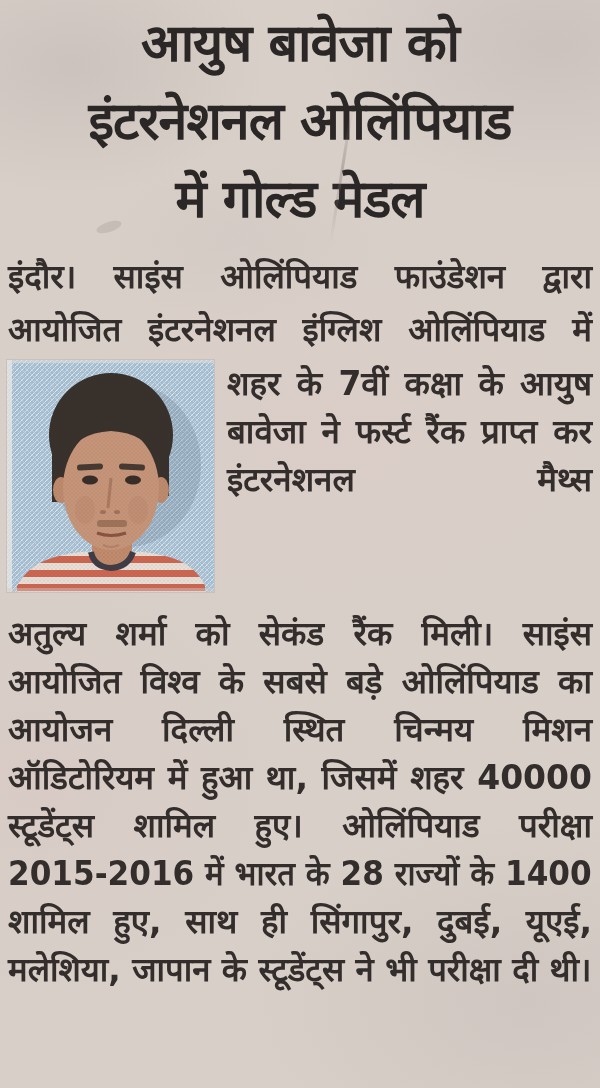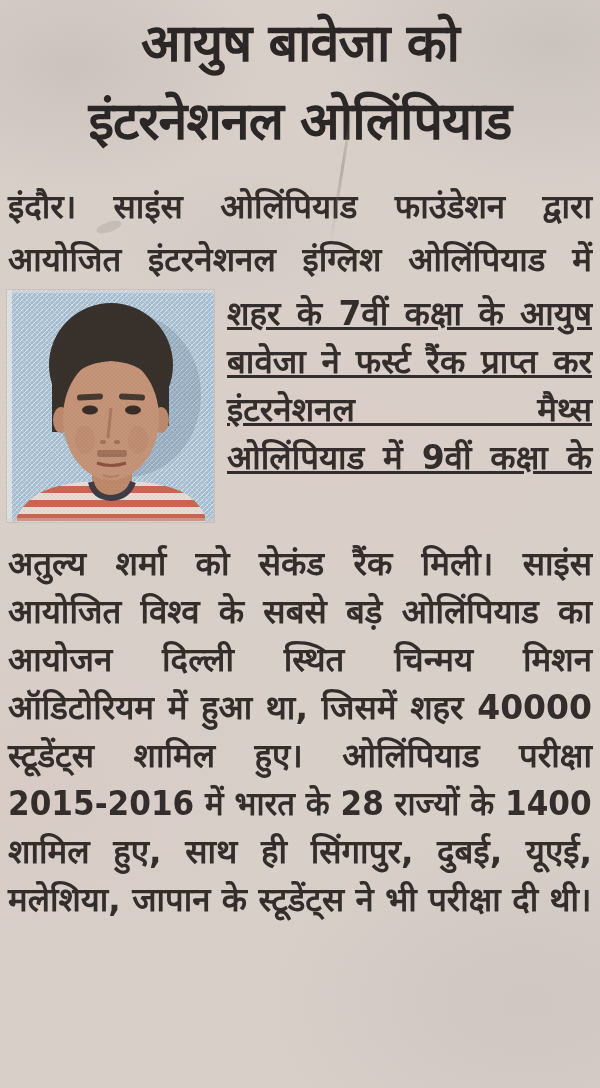--- a/index.html
+++ b/index.html
@@ -26,28 +26,28 @@
   }
   .smudge{
     position:absolute;left:96px;top:222px;width:26px;height:10px;border-radius:50%;
     background:rgba(120,110,106,.18);transform:rotate(-18deg);
   }
   .headline{margin:0;padding-top:4px;font-weight:800;color:#2b2726;}
   .hl{
     font-size:52px;line-height:78px;text-align:center;white-space:nowrap;
     letter-spacing:-1px;
   }
-  .lead{margin-top:20px;padding:0 8px;}
+  .lead{margin-top:12px;padding:0 8px;}
   .photo-row{margin-top:4px;display:flex;align-items:flex-start;}
   .photo-frame{
     width:207px;height:232px;margin-left:7px;flex:0 0 auto;
     box-shadow:0 0 0 1px rgba(150,150,150,.25);
   }
   .photo-frame svg{display:block;}
-  .wrap-col{flex:1 1 auto;margin-left:13px;margin-right:8px;min-width:0;text-decoration:underline;}
+  .wrap-col{flex:1 1 auto;margin-left:13px;margin-right:8px;min-width:0;}
   .rest{margin-top:18px;padding:0 8px;}
   .bl{
     font-size:33px;font-weight:600;color:#332e2c;
     white-space:nowrap;text-align:justify;text-align-last:justify;
     overflow:visible;
   }
   .lead .bl{line-height:53px;}
   .wrap-col .bl{line-height:48px;}
   .rest .bl{line-height:48px;}
 </style>
@@ -55,20 +55,21 @@
 <body>
 
 <div class="page">
 
   <div class="crease"></div>
   <div class="smudge"></div>
 
   <h1 class="headline">
     <div class="hl">आयुष बावेजा को</div>
     <div class="hl">इंटरनेशनल ओलिंपियाड</div>
+    <div class="hl">में गोल्ड मेडल</div>
   </h1>
 
   <div class="lead">
     <div class="bl jline">इंदौर। साइंस ओलिंपियाड फाउंडेशन द्वारा</div>
     <div class="bl jline">आयोजित इंटरनेशनल इंग्लिश ओलिंपियाड में</div>
   </div>
 
   <div class="photo-row">
 
     <div class="photo-frame">
@@ -124,21 +125,20 @@
         <rect x="0" y="0" width="5" height="232" fill="rgba(235,232,228,.75)"></rect>
         <rect x="0" y="0" width="207" height="3" fill="rgba(228,224,220,.55)"></rect>
         <rect x="0" y="228" width="207" height="4" fill="rgba(210,205,200,.45)"></rect>
       </svg>
     </div>
 
     <div class="wrap-col">
       <div class="bl jline">शहर के 7वीं कक्षा के आयुष</div>
       <div class="bl jline">बावेजा ने फर्स्ट रैंक प्राप्त कर</div>
       <div class="bl jline">इंटरनेशनल मैथ्स</div>
-      <div class="bl jline">ओलिंपियाड में 9वीं कक्षा के</div>
     </div>
   </div>
 
   <div class="rest">
     <div class="bl jline">अतुल्य शर्मा को सेकंड रैंक मिली। साइंस</div>
     <div class="bl jline">आयोजित विश्व के सबसे बड़े ओलिंपियाड का</div>
     <div class="bl jline">आयोजन दिल्ली स्थित चिन्मय मिशन</div>
     <div class="bl jline">ऑडिटोरियम में हुआ था, जिसमें शहर 40000</div>
     <div class="bl jline">स्टूडेंट्स शामिल हुए। ओलिंपियाड परीक्षा</div>
     <div class="bl jline" style="transform-origin: left center; transform: scaleX(0.943457);">2015-2016 में भारत के 28 राज्यों के 1400</div>

